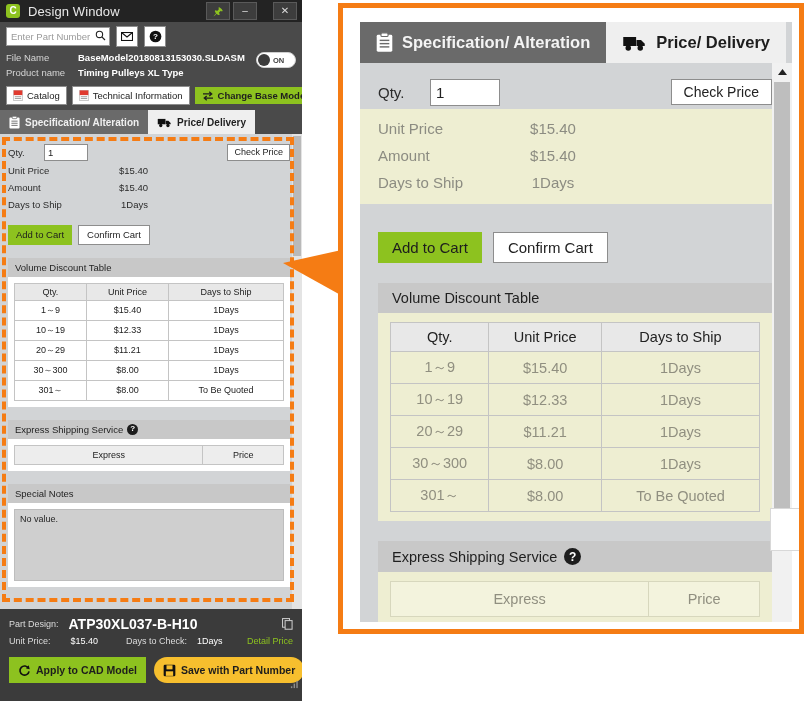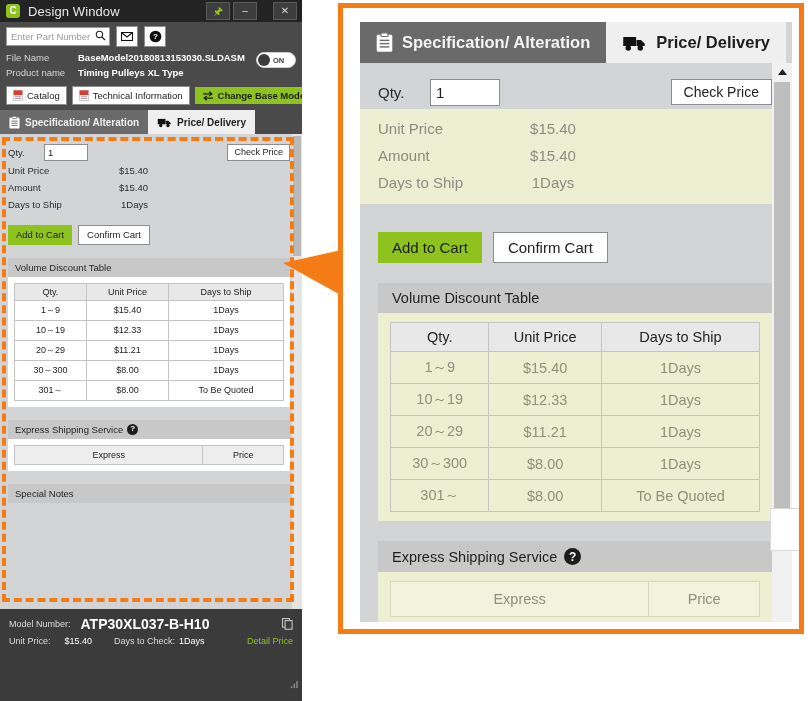--- a/index.html
+++ b/index.html
@@ -277,21 +277,21 @@
     height: 82px;
     box-sizing: border-box;
   }
   .f-row { display: flex; align-items: center; height: 16px; }
   .f-lbl { font-size: 9px; color: #dcdcdc; }
   .f-pn {
     font-size: 14px; font-weight: bold; color: #ffffff;
     margin-left: 10px;
   }
   .copy-ico { margin-left: auto; width: 11px; height: 12px; }
-  .f-row2 { display: flex; align-items: center; height: 17px; }
+  .f-row2 { display: flex; align-items: center; height: 17px; gap: 6px; }
   .f-v { font-size: 9px; color: #ffffff; }
   .detail-price { margin-left: auto; font-size: 9px; color: #8dc21f; }
   .f-btns { display: flex; gap: 8px; margin-top: 8px; }
   .cad-btn {
     background: #8dc21f; border: none; color: #1d1d1d;
     font-size: 10.5px; font-weight: bold;
     height: 26px; padding: 0 9px;
     display: flex; align-items: center; gap: 5px;
     white-space: nowrap;
   }
@@ -643,43 +643,63 @@
               </tr>
             </tbody>
               </table>
           </div>
         </div>
 
         <div class="section">
           <div class="sec-head">
             <span>Special Notes</span>
           </div>
+          <div class="sec-body">
+            <div class="notes-box">No value.</div>
+          </div>
         </div>
 
       </div>
       <div class="pscroll">
         <div class="thumb"></div>
       </div>
     </div>
 
     <div class="footer">
       <div class="f-row">
-        <span class="f-lbl">Model Number:</span>
+        <span class="f-lbl">Part Design:</span>
         <span class="f-pn">ATP30XL037-B-H10</span>
         <svg class="copy-ico" viewBox="0 0 12 13">
           <rect x="0.6" y="0.6" width="7.6" height="9.4" fill="none" stroke="#cfcfcf" stroke-width="1.1"></rect>
           <rect x="3.4" y="2.8" width="7.6" height="9.4" fill="#3b3b3b" stroke="#cfcfcf" stroke-width="1.1"></rect>
         </svg>
       </div>
       <div class="f-row2">
         <span class="f-lbl">Unit Price:</span>
         <span class="f-v" style="margin-left:14px">$15.40</span>
         <span class="f-lbl" style="margin-left:22px">Days to Check:</span>
         <span class="f-v" style="margin-left:4px">1Days</span>
         <span class="detail-price">Detail Price</span>
+      </div>
+      <div class="f-btns">
+        <div class="cad-btn">
+          <svg width="13" height="13" viewBox="0 0 16 16">
+            <path d="M13 5.4A5.6 5.6 0 1 0 13.6 9" fill="none" stroke="#111" stroke-width="2"></path>
+            <polygon points="13.2,1.6 14.4,6.6 9.6,5.2" fill="#111"></polygon>
+          </svg>
+          <span>Apply to CAD Model</span>
+        </div>
+        <div class="save-btn">
+          <svg width="13" height="13" viewBox="0 0 16 16">
+            <rect x="0.8" y="0.8" width="14.4" height="14.4" rx="1.6" fill="#111"></rect>
+            <rect x="4.3" y="1.6" width="7.4" height="5" fill="#f7bf2e"></rect>
+            <rect x="3.5" y="9" width="9" height="5.6" fill="#f7bf2e"></rect>
+          </svg>
+          <span>Save with Part Number</span>
+        </div>
       </div>
       <svg class="resize-grip" viewBox="0 0 10 10">
         <rect x="7" y="1" width="1.6" height="8" fill="#8d8d8d"></rect>
         <rect x="4" y="4" width="1.6" height="5" fill="#8d8d8d"></rect>
         <rect x="1" y="7" width="1.6" height="2" fill="#8d8d8d"></rect>
       </svg>
     </div>
   </div>
 
   <div id="dash-region"></div>

